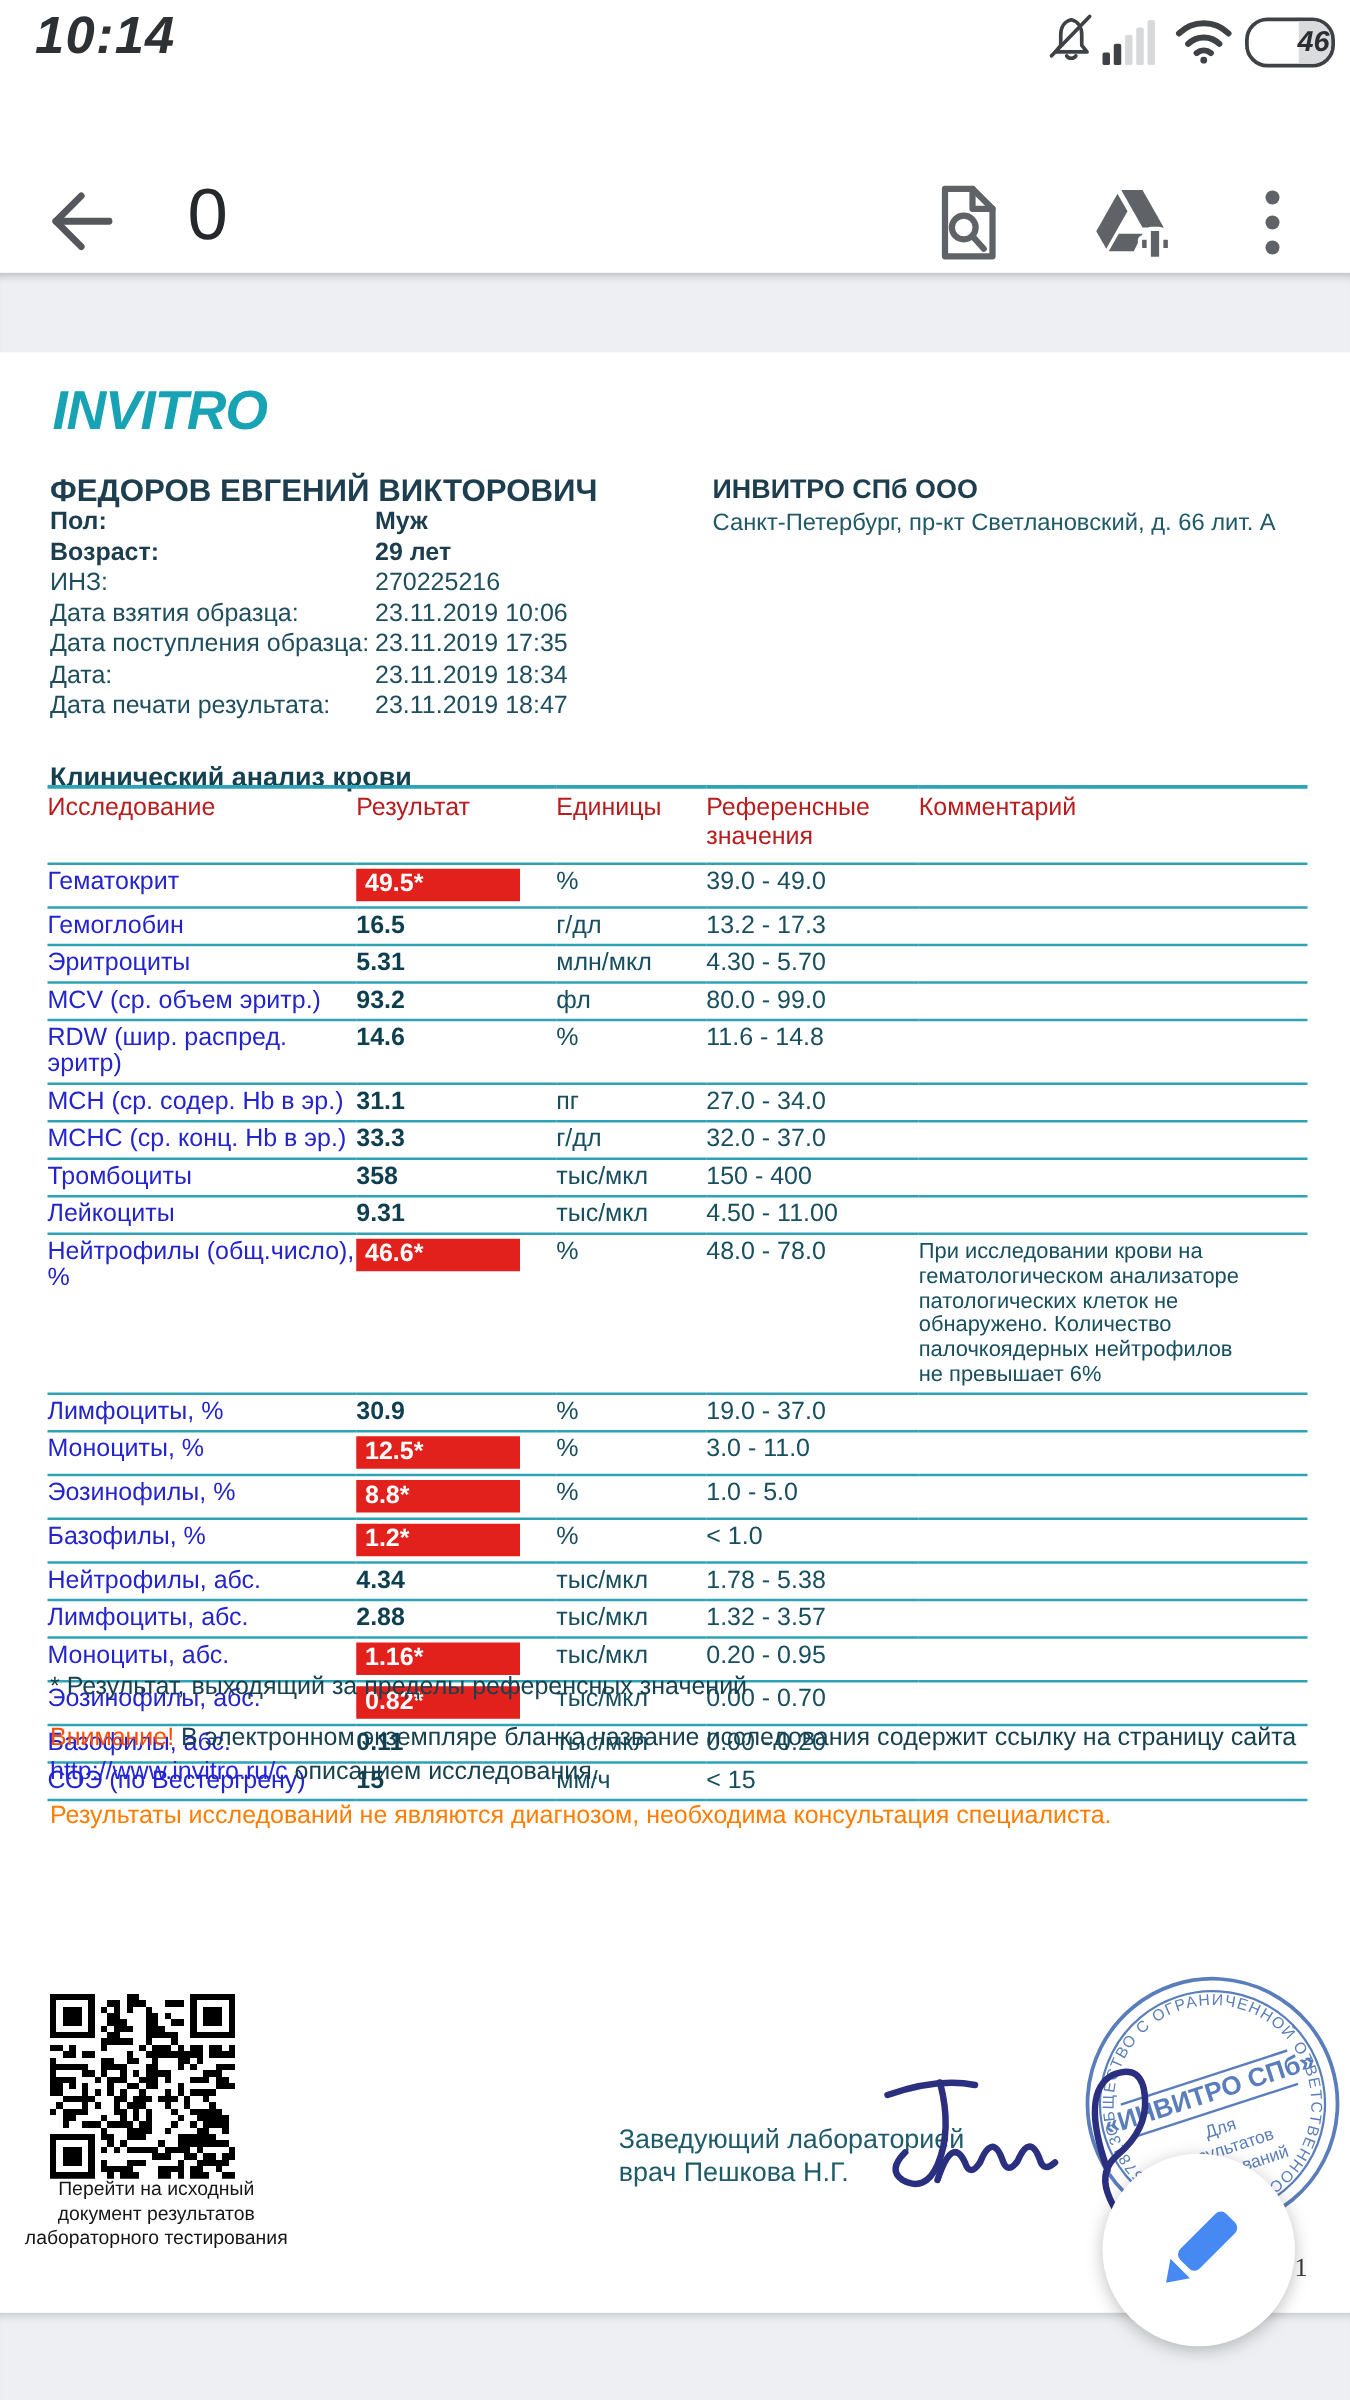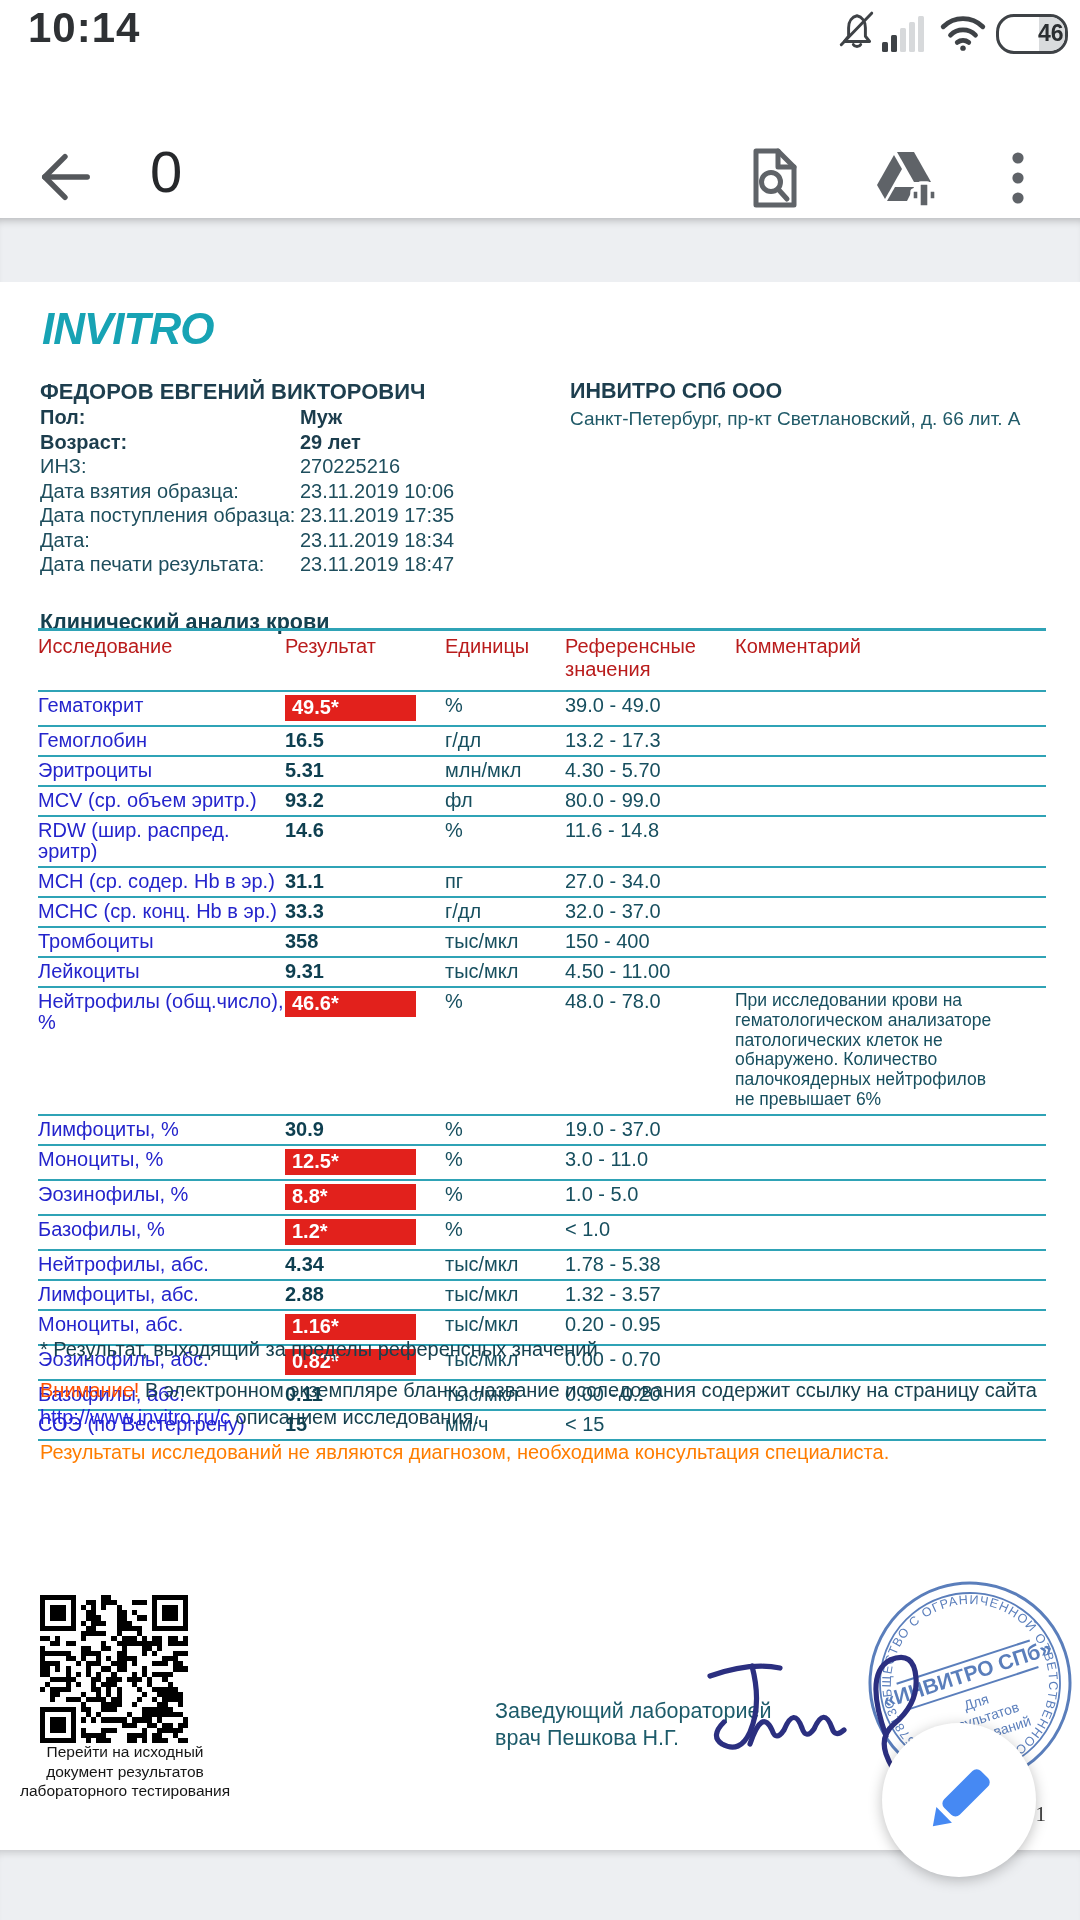--- a/index.html
+++ b/index.html
@@ -1,19 +1,19 @@
 <!DOCTYPE html>
 <html><head>
 <meta charset="utf-8">
 <style>
   html,body{margin:0;padding:0;background:#fff;}
   .screen{position:relative;width:1080px;height:1920px;background:#fff;overflow:hidden;
           font-family:"Liberation Sans","DejaVu Sans",sans-serif;}
   
-  .statusbar{position:absolute;left:0;top:0;width:1080px;height:60px;background:#fff;}
+  .statusbar{position:absolute;left:0;top:0;width:1080px;height:60px;background:#fff;font-style:italic;}
   .sb-time{position:absolute;left:28px;top:4px;font-size:42px;font-weight:600;color:#2e3134;letter-spacing:1px;}
   .sb-bell{position:absolute;left:836px;top:10px;}
   .sb-signal{position:absolute;left:882px;top:16px;width:50px;height:38px;}
   .sb-signal i{position:absolute;bottom:2px;width:6px;border-radius:1.5px;display:block;}
   .sb-wifi{position:absolute;left:938px;top:10px;}
   .sb-batt{position:absolute;left:996px;top:14px;width:66px;height:34px;border:3.4px solid #3e4246;border-radius:18px;background:#fff;overflow:hidden;}
   .sb-batt .fill{position:absolute;right:0;top:0;bottom:0;width:40%;background:#d9dbdd;border-radius:0 14px 14px 0;}
   .sb-batt .num{position:absolute;left:7px;top:3px;font-size:23px;font-weight:700;color:#2b2e31;margin-left:32px;}
   
   .toolbar{position:absolute;left:0;top:60px;width:1080px;height:158px;background:#fff;}
@@ -23,21 +23,21 @@
   .tb-drive{position:absolute;left:872px;top:86px;width:66px;height:64px;}
   .tb-more{position:absolute;left:1010px;top:90px;width:16px;height:56px;}
   
   .band{position:absolute;left:0;width:1080px;background:#edeff2;}
   .band.top{top:218px;height:64px;box-shadow:inset 0 8px 8px -6px rgba(0,0,0,.25);}
   .band.bottom{top:1850px;height:70px;box-shadow:inset 0 8px 8px -6px rgba(0,0,0,.18);}
   
   .page{position:absolute;left:0;top:282px;width:1080px;height:1568px;background:#fff;color:#205a68;}
   .logo{position:absolute;left:42px;top:22px;font-size:44px;font-weight:900;font-style:italic;
         color:#17a3b4;letter-spacing:-1px;}
-  .pat-name{position:absolute;left:40px;top:97px;font-size:22px;font-weight:700;color:#1d3e4e;}
+  .pat-name{position:absolute;left:40px;top:97px;font-size:25px;font-weight:700;color:#1d3e4e;}
   .lab-name{position:absolute;left:570px;top:97px;font-size:21.5px;font-weight:700;color:#1d3e4e;}
   .lab-addr{position:absolute;left:570px;top:126px;font-size:19px;color:#205a68;}
   .info{position:absolute;left:40px;top:124px;width:520px;}
   .info .row{position:relative;height:24.5px;font-size:20px;color:#1e4e5d;}
   .info .row .lb{position:absolute;left:0;}
   .info .row .vl{position:absolute;left:260px;}
   .info .row.b{font-weight:700;color:#1c3d4d;}
   .section-title{position:absolute;left:40px;top:328px;font-size:21.5px;font-weight:700;color:#15404f;}
   
   table.results{position:absolute;left:38px;top:346px;width:1008px;border-collapse:collapse;table-layout:fixed;}

